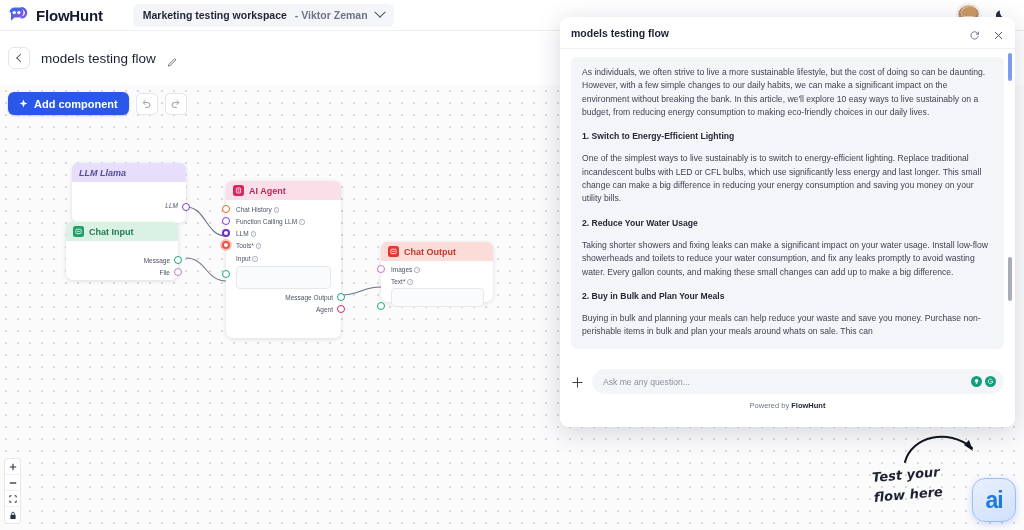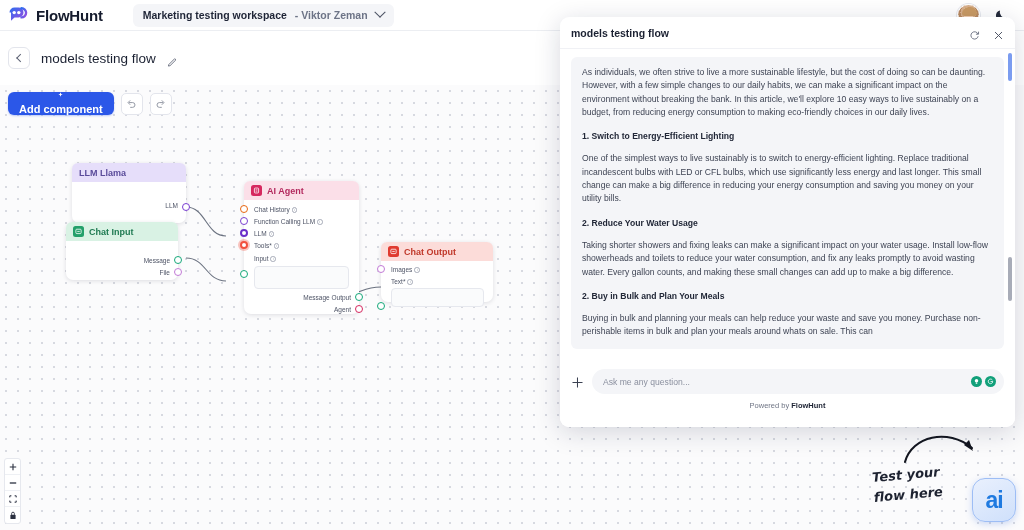--- a/index.html
+++ b/index.html
@@ -60,21 +60,20 @@
     position: absolute; left: 0; top: 85px; width: 1024px; height: 445px;
     background-color: #fbfbfc;
     background-image: radial-gradient(#d7d9e0 0.8px, transparent 0.8px);
     background-size: 12px 12px; overflow: hidden;
   }
   .toolbar-row { position: absolute; left: 8px; top: 7px; display: flex; align-items: center; gap: 7px; z-index: 12; }
   .add-btn {
     height: 23px; background: #2b57e8; color: #fff; border-radius: 6px; display: flex; align-items: center;
     gap: 6px; padding: 0 11px; font-size: 11px; font-weight: 700; cursor: pointer;
     box-shadow: 0 1px 2px rgba(43,87,232,.3);
-    flex-direction: column;
   }
   .undo-btn, .redo-btn {
     width: 22px; height: 22px; border: 1px solid #e3e5ec; border-radius: 5px; background: #fff;
     display: flex; align-items: center; justify-content: center; cursor: pointer;
   }
 
   
   .node { position: absolute; background: #fff; border-radius: 7px;
           box-shadow: 0 1px 4px rgba(20,25,50,.13); }
   .node-head { height: 19px; border-radius: 6px 6px 0 0; display: flex; align-items: center;
@@ -219,21 +218,21 @@
         </svg>
       </div>
     </div>
 
     <svg style="position:absolute;left:0;top:0;width:1024px;height:445px;pointer-events:none">
       <path d="M186,122 C206,122 206,151 226,151" fill="none" stroke="#6b7280" stroke-width="1.1"></path>
       <path d="M186,173 C206,173 206,196 226,196" fill="none" stroke="#6b7280" stroke-width="1.1"></path>
       <path d="M341,210 C361,210 361,202 381,202" fill="none" stroke="#6b7280" stroke-width="1.1"></path>
     </svg>
 
-    <div class="node" style="left:72px;top:78px;width:114px;height:60px;">
+    <div class="node" style="left:72px;top:78px;width:114px;height:60px;font-style:italic;">
       <div class="node-head" style="background:#e6defa;color:#5a4b9a;">
         <span>LLM Llama</span>
       </div>
       <div class="node-body" style="height:31px;">
         <div style="position:absolute;right:8px;bottom:4px;font-size:6.5px;color:#4d5365;">LLM</div>
         <div class="dot" style="right:-4px;bottom:2.5px;border-color:#7a3fd1;"></div>
       </div>
     </div>
 
     <div class="node" style="left:66px;top:137px;width:112px;height:58px;">
@@ -247,21 +246,21 @@
         <span>Chat Input</span>
       </div>
       <div class="node-body" style="height:39px;">
         <div style="position:absolute;right:8px;top:16px;font-size:6.5px;color:#4d5365;">Message</div>
         <div class="dot" style="right:-4px;top:15px;border-color:#16a97a;"></div>
         <div style="position:absolute;right:8px;top:28px;font-size:6.5px;color:#4d5365;">File</div>
         <div class="dot" style="right:-4px;top:27px;border-color:#c27ad6;"></div>
       </div>
     </div>
 
-    <div class="node" style="left:244px;top:96px;width:115px;height:133px;">
+    <div class="node" style="left:226px;top:96px;width:115px;height:157px;">
       <div class="node-head" style="background:#fbdfe8;color:#b32a5e;">
         <span class="node-ic" style="background:#d6285f;">
           <svg width="7" height="7" viewBox="0 0 8 8">
               <rect x="1.6" y="1.2" width="4.8" height="5.6" rx="1" fill="none" stroke="#fff" stroke-width="0.9"></rect>
               <path d="M3 3.2h2M3 4.8h2" stroke="#fff" stroke-width="0.8"></path>
             </svg>
         </span>
         <span>AI Agent</span>
       </div>
       <div class="node-body" style="height:114px;padding:6px 0 0 0;">

